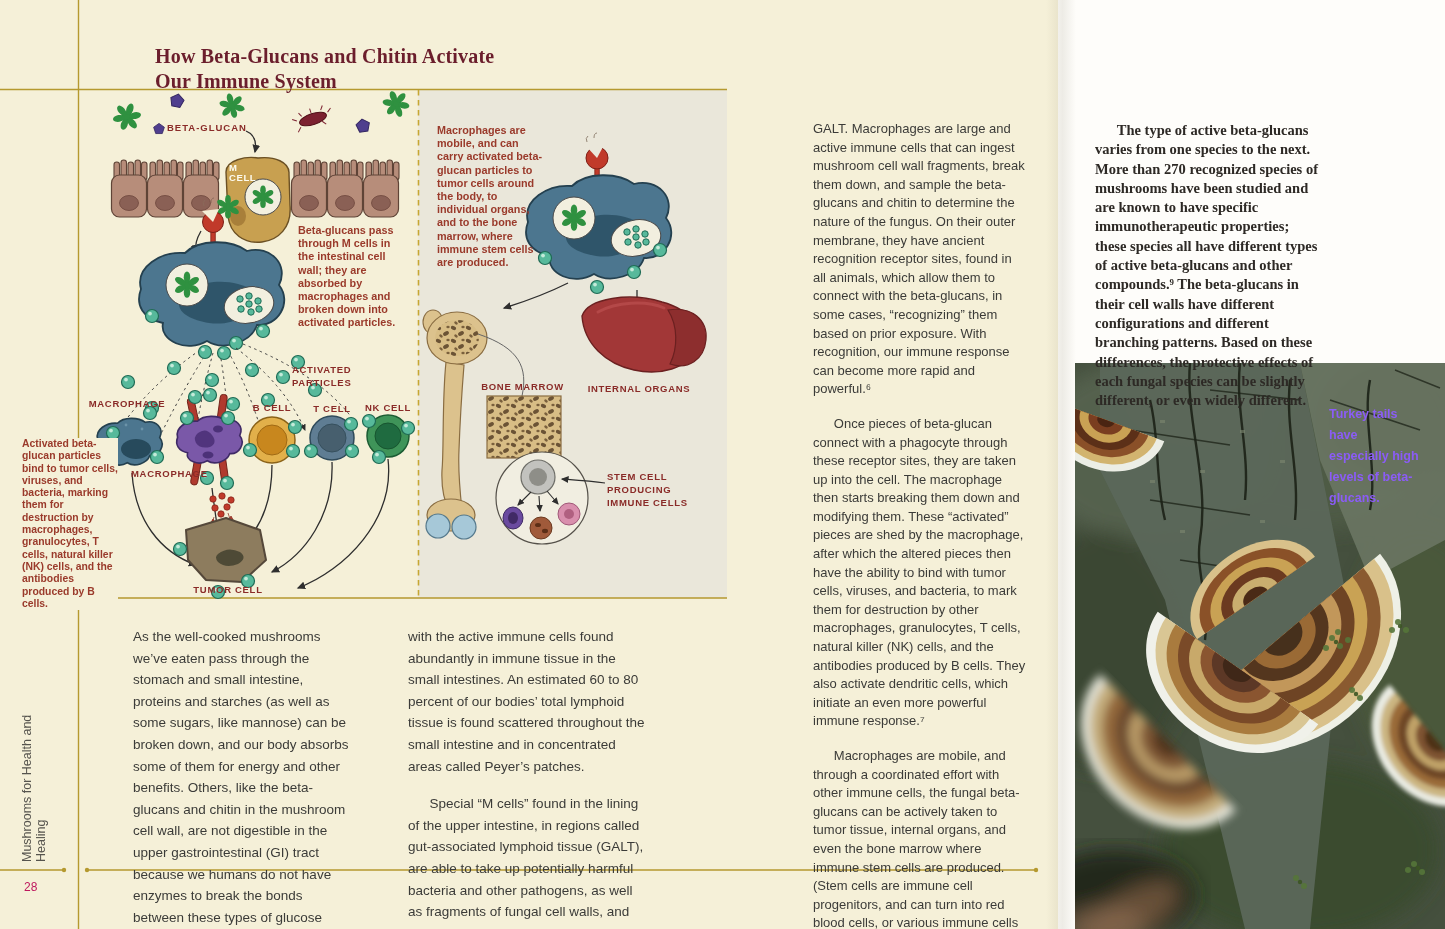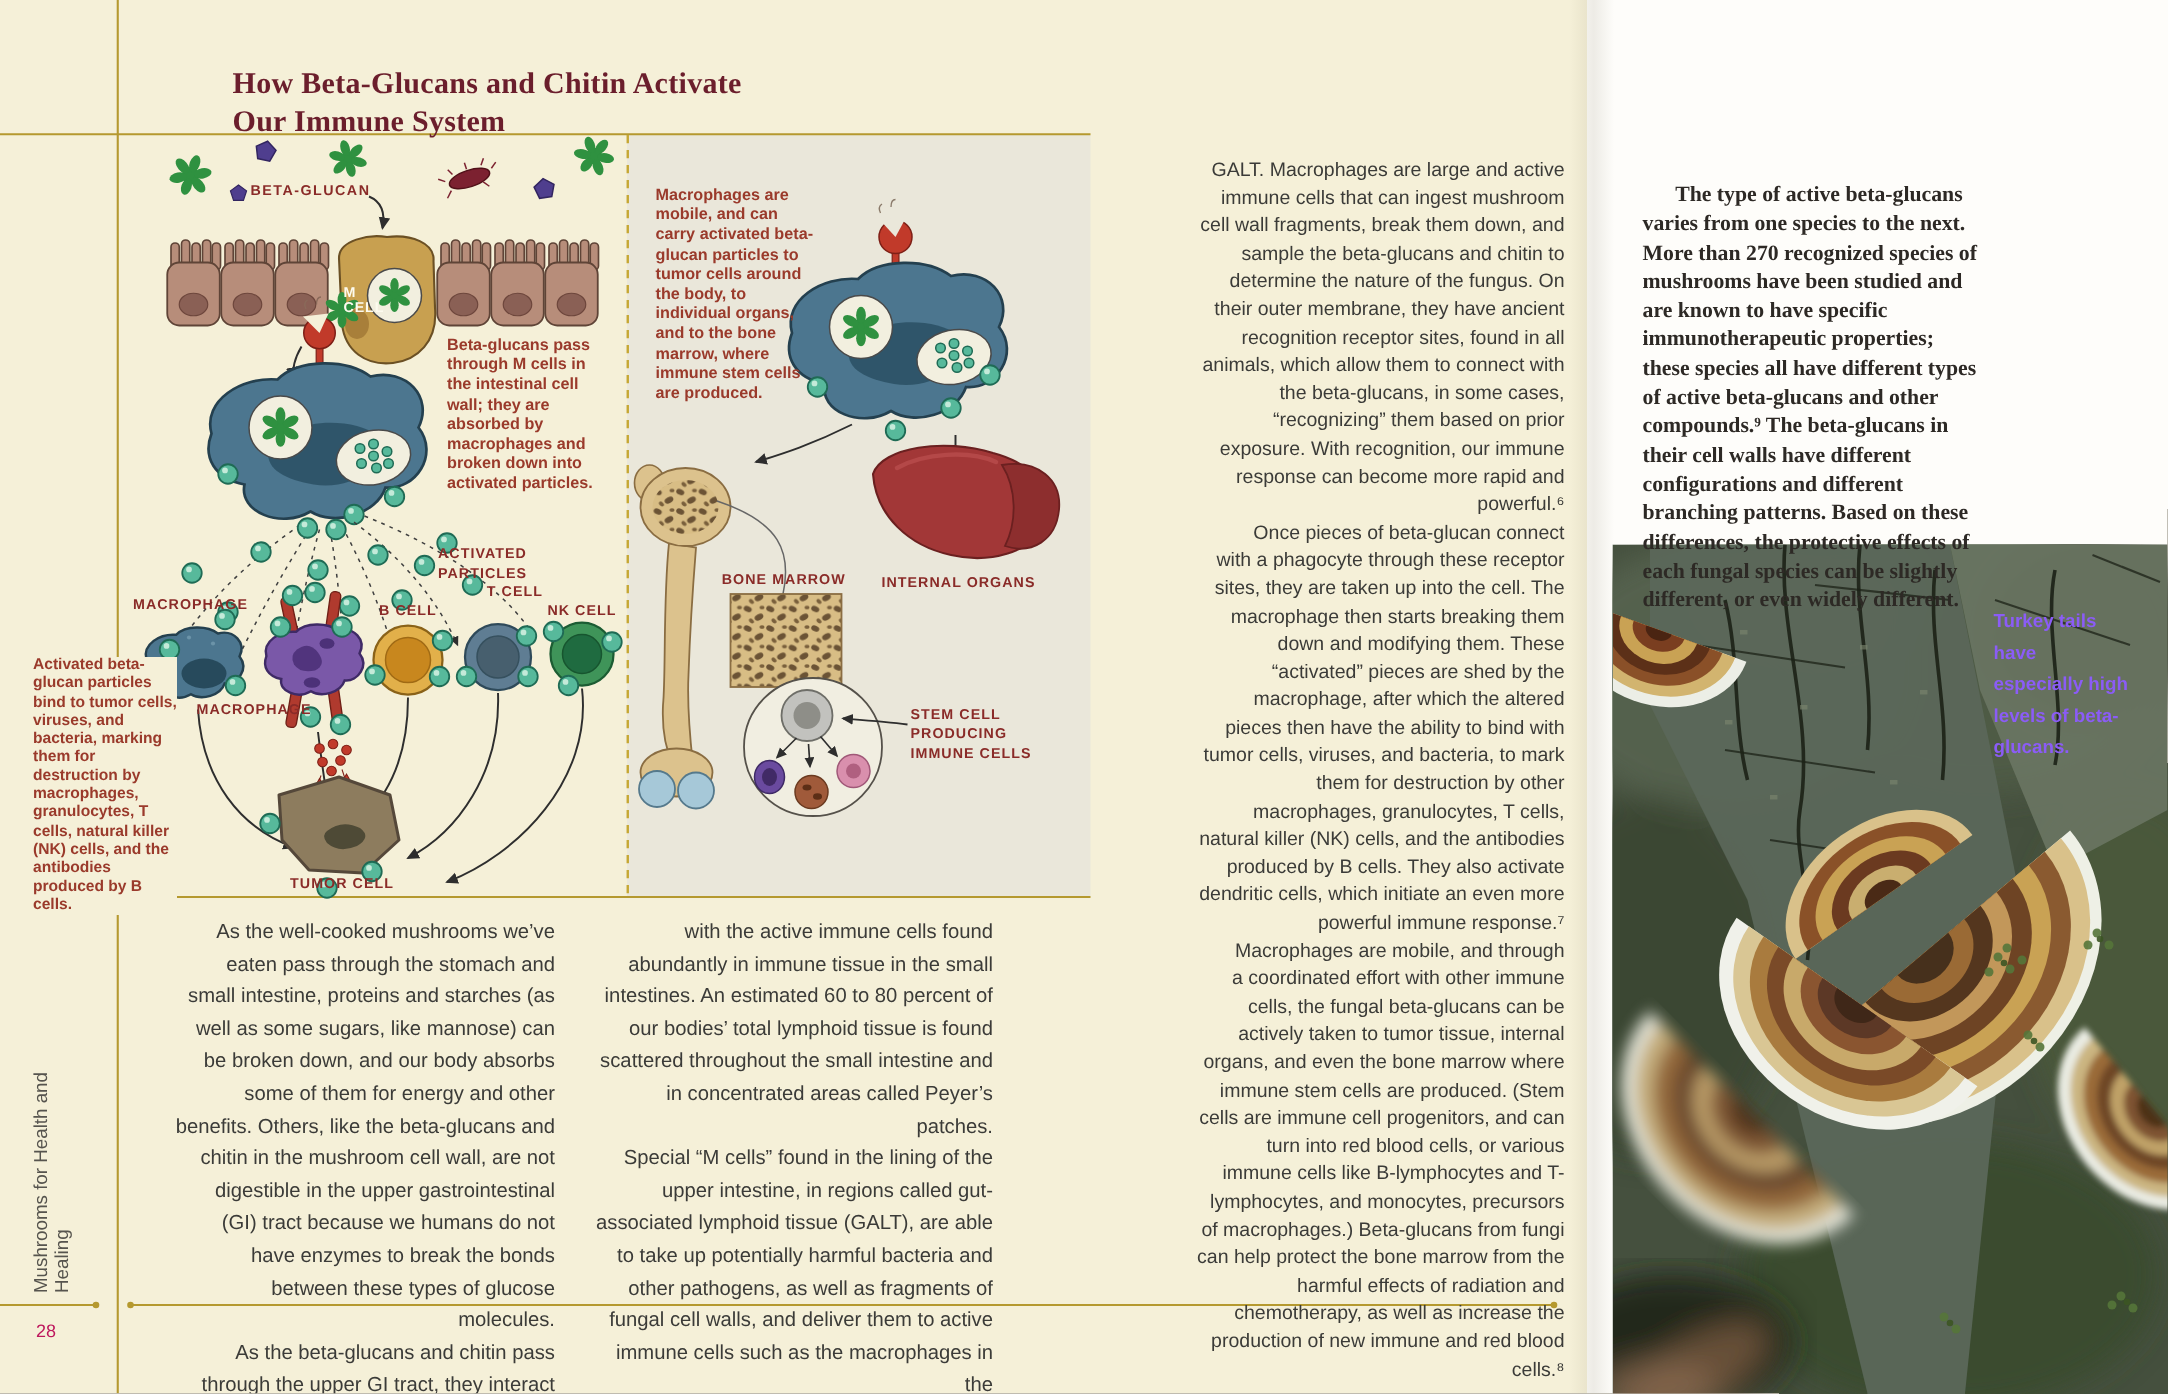--- a/index.html
+++ b/index.html
@@ -9,23 +9,23 @@
   .left-page{left:0;top:0;width:1058px;height:929px;background:#f5f0d8;}
   .right-page{left:1058px;top:0;width:387px;height:929px;background:#fefdfa;}
   .gutter{left:1046px;top:0;width:30px;height:929px;
           background:linear-gradient(90deg,rgba(0,0,0,0) 0%,rgba(90,80,50,.10) 55%,rgba(0,0,0,0) 100%);}
   svg.art{left:0;top:0;width:1445px;height:929px;}
   .txt{z-index:5;}
   .title{left:115px;top:44px;width:480px;font-family:"Liberation Serif",serif;font-weight:bold;
          font-size:20px;line-height:24.5px;color:#6b1e2c;letter-spacing:.2px;margin-left:40px;}
   .lbl{font-weight:bold;font-size:9.5px;line-height:12px;letter-spacing:.7px;color:#8a2b28;}
   .note{font-weight:bold;font-size:10.8px;line-height:13.2px;color:#9a3a2b;}
-  .mcell-lbl{font-weight:bold;font-size:9.5px;line-height:10px;letter-spacing:.6px;color:#fdfbef;margin-top:28px;}
+  .mcell-lbl{font-weight:bold;font-size:9.5px;line-height:10px;letter-spacing:.6px;color:#fdfbef;}
   .bodycol{font-size:13.5px;line-height:21.6px;color:#3b3b38;}
-  .bodycol p{margin:0;text-align:right;}
+  .bodycol p{margin:16px;}
   .indent p + p{text-indent:1.6em;}
   .col3{font-size:13px;line-height:18.6px;}
   .col4{font-family:"Liberation Serif",serif;font-size:14.5px;line-height:19.3px;color:#2d2925;}
   .col4 p{margin:17px;text-indent:1.5em;font-weight:bold;}
   .spine{left:20px;top:862px;width:182px;transform:rotate(-90deg);transform-origin:0 0;
          font-size:12.5px;color:#56544e;}
   .pagenum{left:24px;top:880px;font-size:12px;color:#be185d;}
   .caption{left:1329px;top:404px;width:90px;font-weight:bold;font-size:12.5px;line-height:21px;
            color:#8b5cf6;}
   .bindnote{background:#f5f0d8;}
@@ -477,21 +477,21 @@
     <div>How Beta-Glucans and Chitin Activate</div>
     <div>Our Immune System</div>
   </div>
 
   <div class="abs txt lbl" style="left:167px;top:122px;width:90px;letter-spacing:1px;">BETA-GLUCAN</div>
   <div class="abs txt mcell-lbl" style="left:229px;top:163px;width:32px;">M CELL</div>
   <div class="abs txt lbl" style="left:292px;top:364px;width:72px;line-height:12.5px;">ACTIVATED PARTICLES</div>
   <div class="abs txt lbl" style="left:87px;top:398px;width:80px;text-align:center;">MACROPHAGE</div>
   <div class="abs txt lbl" style="left:131px;top:468px;width:95px;">MACROPHAGE</div>
   <div class="abs txt lbl" style="left:240px;top:402px;width:64px;text-align:center;">B CELL</div>
-  <div class="abs txt lbl" style="left:302px;top:389px;width:60px;text-align:right;">T CELL</div>
+  <div class="abs txt lbl" style="left:302px;top:403px;width:60px;text-align:center;">T CELL</div>
   <div class="abs txt lbl" style="left:356px;top:402px;width:64px;text-align:center;">NK CELL</div>
   <div class="abs txt lbl" style="left:186px;top:584px;width:84px;text-align:center;">TUMOR CELL</div>
   <div class="abs txt lbl" style="left:480px;top:381px;width:85px;text-align:center;">BONE MARROW</div>
   <div class="abs txt lbl" style="left:585px;top:383px;width:108px;text-align:center;">INTERNAL ORGANS</div>
   <div class="abs txt lbl" style="left:607px;top:470px;width:88px;line-height:13px;">STEM CELL PRODUCING IMMUNE CELLS</div>
 
   <div class="abs txt note" style="left:298px;top:224px;width:106px;">Beta-glucans pass through M cells in the intestinal cell wall; they are absorbed by macrophages and broken down into activated particles.</div>
   <div class="abs txt note bindnote" style="left:22px;top:438px;width:96px;font-size:10.4px;line-height:12.3px;">Activated beta-glucan particles bind to tumor cells, viruses, and bacteria, marking them for destruction by macrophages, granulocytes, T cells, natural killer (NK) cells, and the antibodies produced by B cells.</div>
   <div class="abs txt note" style="left:437px;top:124px;width:110px;">Macrophages are mobile, and can carry activated beta-glucan particles to tumor cells around the body, to individual organs, and to the bone marrow, where immune stem cells are produced.</div>
 

